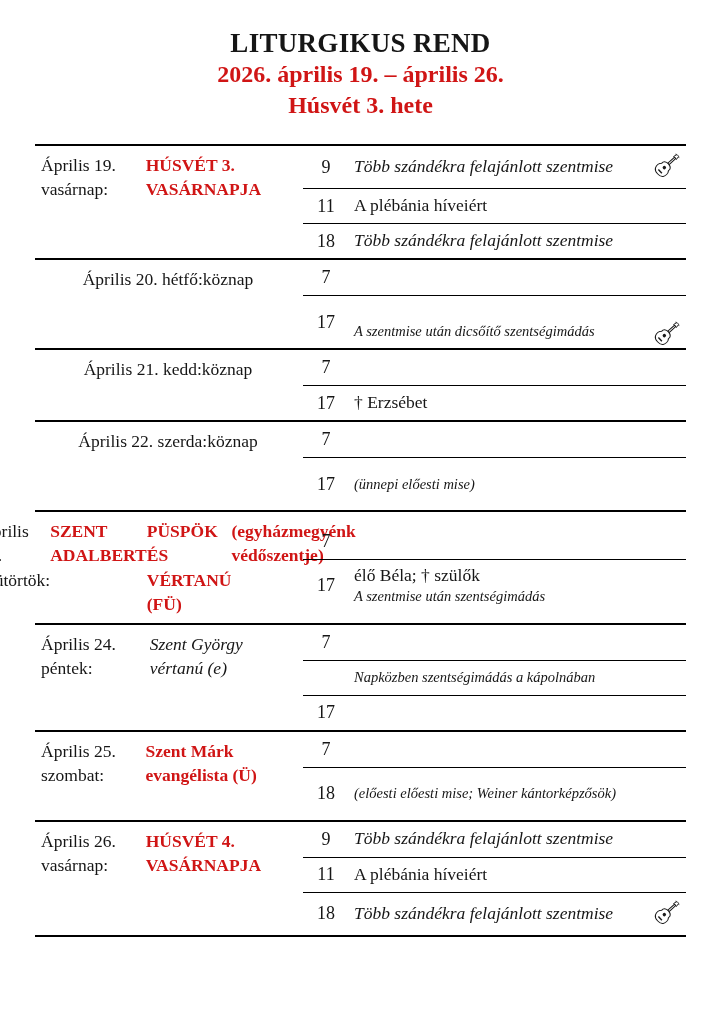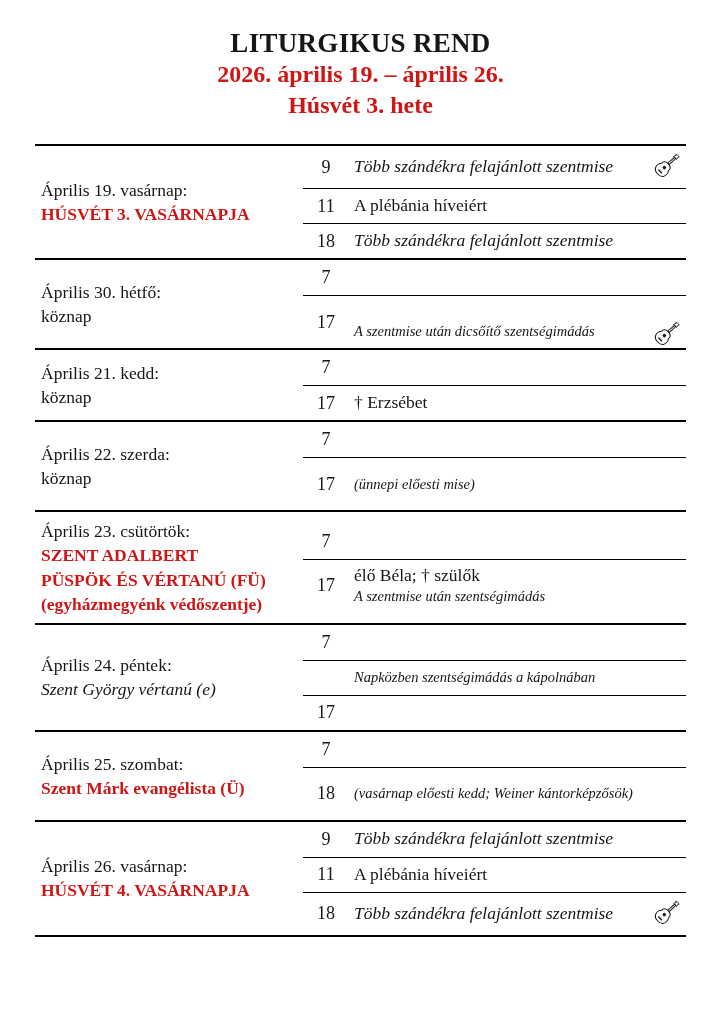--- a/index.html
+++ b/index.html
@@ -16,21 +16,21 @@
   
   .doc-header { text-align: center; margin-bottom: 24px; }
   .title { font-size: 27px; font-weight: bold; letter-spacing: 0.3px; line-height: 1.2; }
   .subtitle { font-size: 24px; font-weight: bold; color: var(--accent); line-height: 1.27; }
 
   
   .schedule { border-top: 2.5px solid #000; }
   .day-row { display: flex; border-bottom: 2.5px solid #000; }
   .day-cell {
     width: 268px; flex-shrink: 0;
-    display: flex; flex-direction: column; justify-content: center;
+    display: flex; justify-content: center;
     padding: 7px 8px 7px 6px;
     font-size: 17.5px; line-height: 1.38;
   }
   .day-line.red-bold { color: var(--accent); font-weight: bold; }
   .day-line.italic { font-style: italic; }
   .entries { flex: 1; display: flex; flex-direction: column; justify-content: center; }
   .entry { display: flex; align-items: center; min-height: 35px; padding: 2px 0; position: relative; }
   .entry + .entry { border-top: 1.5px solid #000; }
   .entry.tall { min-height: 53px; }
   .time { width: 46px; flex-shrink: 0; text-align: center; font-size: 18px; }
@@ -92,21 +92,21 @@
           <div class="entry">
             <div class="time">18</div>
             <div class="content">
               <div class="main italic">Több szándékra felajánlott szentmise</div>
             </div>
           </div>
         </div>
       </div>
       <div class="day-row">
         <div class="day-cell">
-          <div class="day-line plain">Április 30. hétfő:</div>
+          <div class="day-line plain">Április 20. hétfő:</div>
           <div class="day-line plain">köznap</div>
         </div>
         <div class="entries">
           <div class="entry">
             <div class="time">7</div>
             <div class="content"></div>
           </div>
           <div class="entry tall note-only">
             <div class="time">17</div>
             <div class="content">
@@ -213,21 +213,21 @@
           <div class="day-line red-bold">Szent Márk evangélista (Ü)</div>
         </div>
         <div class="entries">
           <div class="entry">
             <div class="time">7</div>
             <div class="content"></div>
           </div>
           <div class="entry tall">
             <div class="time">18</div>
             <div class="content">
-              <div class="note">(vasárnap előesti kedd; Weiner kántorképzősök)</div>
+              <div class="note">(előesti előesti mise; Weiner kántorképzősök)</div>
             </div>
           </div>
         </div>
       </div>
       <div class="day-row">
         <div class="day-cell">
           <div class="day-line plain">Április 26. vasárnap:</div>
           <div class="day-line red-bold">HÚSVÉT 4. VASÁRNAPJA</div>
         </div>
         <div class="entries">

